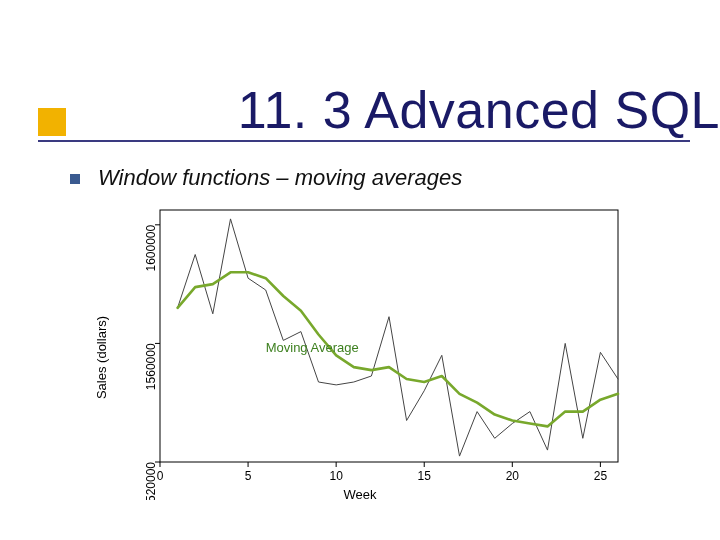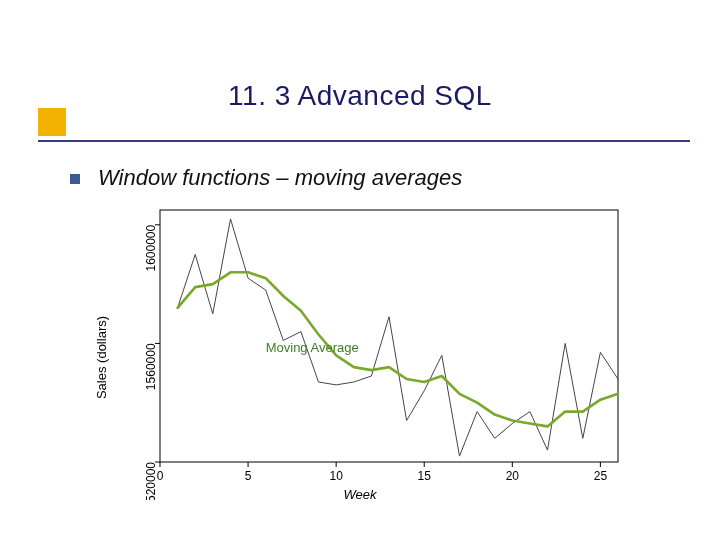--- a/index.html
+++ b/index.html
@@ -29,22 +29,22 @@
     left: 38px;
     right: 30px;
     top: 140px;
     border-top: 2px solid #3a3a80;
   }
   .title {
     position: absolute;
     left: 0;
     right: 0;
     top: 80px;
-    text-align: center;
-    font-size: 28px;
+    text-align: right;
+    font-size: 52px;
     color: #1a1a66;
     letter-spacing: 0.5px;
   }
   .bullet {
     position: absolute;
     left: 70px;
     top: 165px;
     font-size: 22px;
     color: #111;
     font-style: italic;
@@ -65,21 +65,20 @@
     width: 540px;
     height: 300px;
     filter: blur(0.2px);
   }
   .axis-label-x {
     position: absolute;
     width: 100%;
     text-align: center;
     bottom: -2px;
     font-size: 13px;
-    font-style: italic;
   }
   .axis-label-y {
     position: absolute;
     left: 4px;
     top: 0;
     height: 100%;
     width: 20px;
     font-size: 13px;
   }
   .axis-label-y span {

